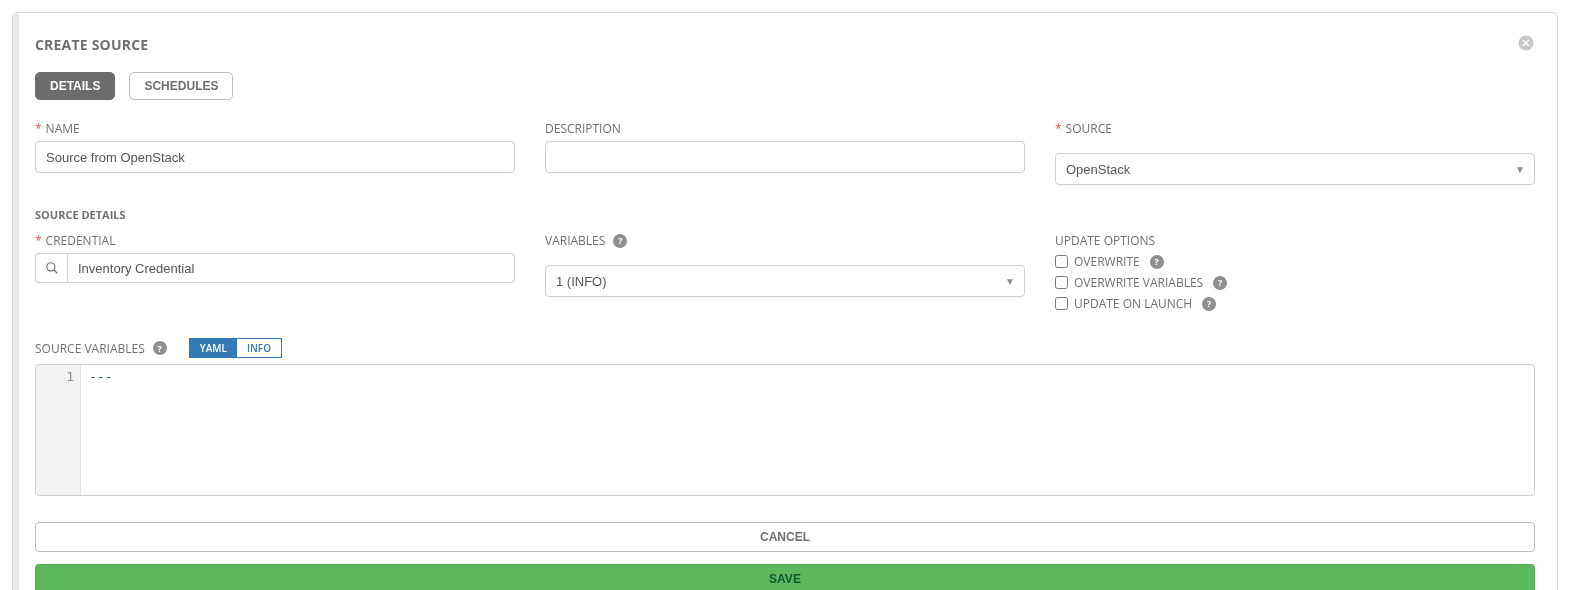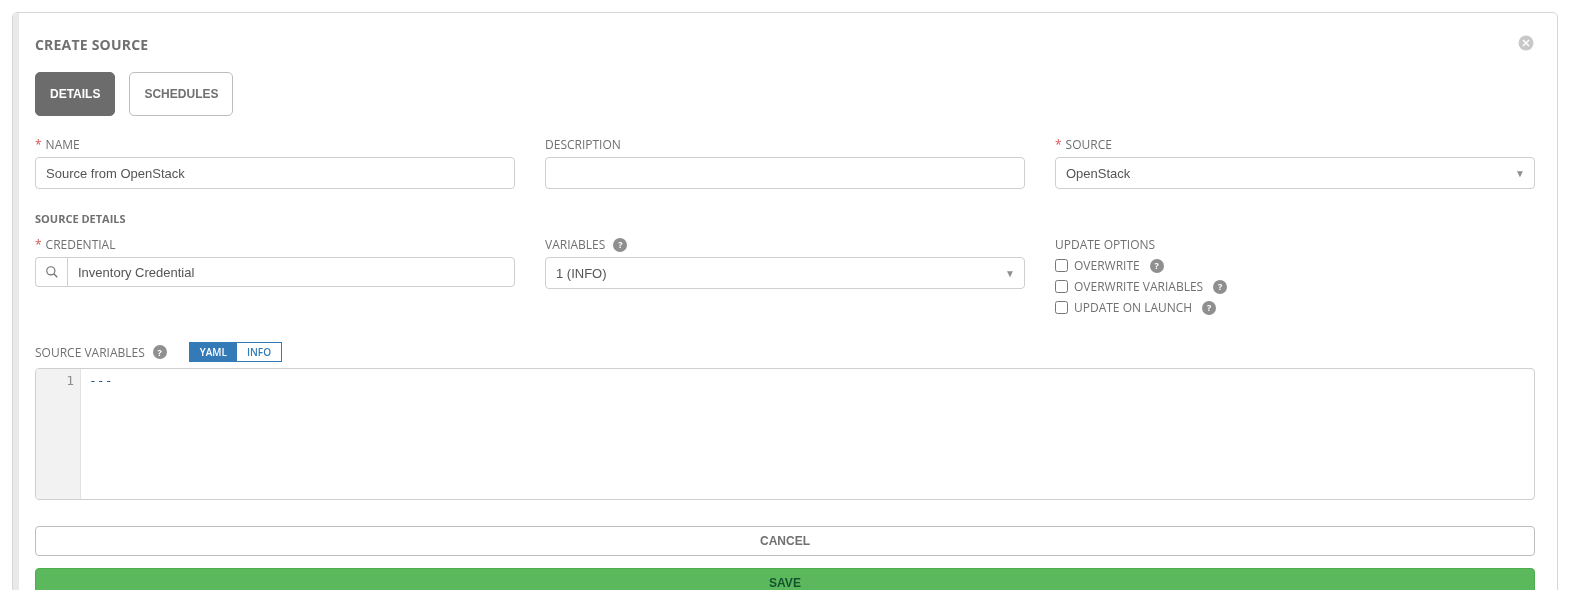--- a/index.html
+++ b/index.html
@@ -38,21 +38,21 @@
   }
   .close-btn {
     font-size: 20px;
     color: #c8c8c8;
     cursor: pointer;
   }
   .tabs { margin-top: 14px; display: flex; gap: 14px; }
   .tab {
     border: 1px solid #bdbdbd;
     border-radius: 5px;
-    padding: 14px 14px;
+    padding: 6px 14px;
     font-size: 12px;
     font-weight: 600;
     background: #fff;
     color: #707070;
     cursor: pointer;
   }
   .tab.active {
     background: #6c6c6c;
     border-color: #6c6c6c;
     color: #fff;
@@ -78,20 +78,21 @@
     height: 32px;
     border: 1px solid #cfcfcf;
     border-radius: 4px;
     padding: 0 10px;
     font-size: 13px;
     color: #555;
     background: #fff;
   }
   .select-wrap {
     position: relative;
+    margin-top: 12px;
   }
   .select-caret {
     position: absolute;
     right: 10px;
     top: 50%;
     transform: translateY(-50%);
     pointer-events: none;
     font-size: 10px;
     color: #8f8f8f;
   }

